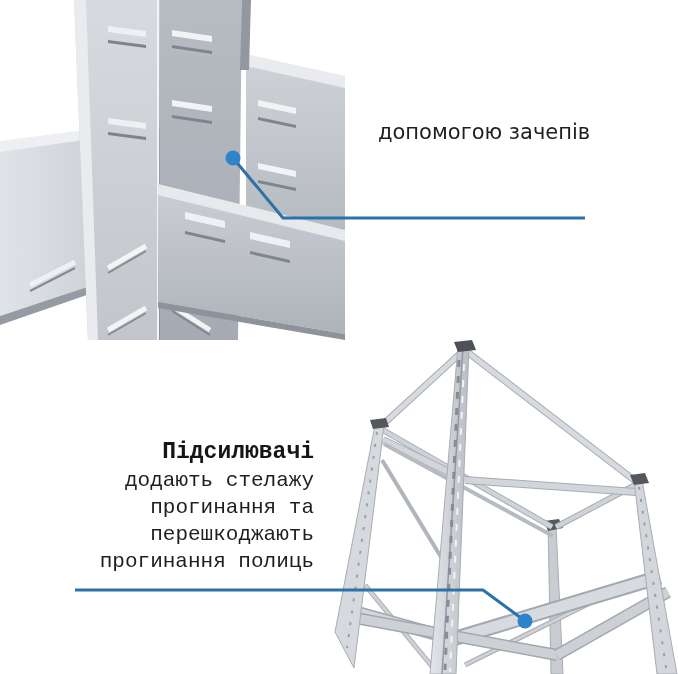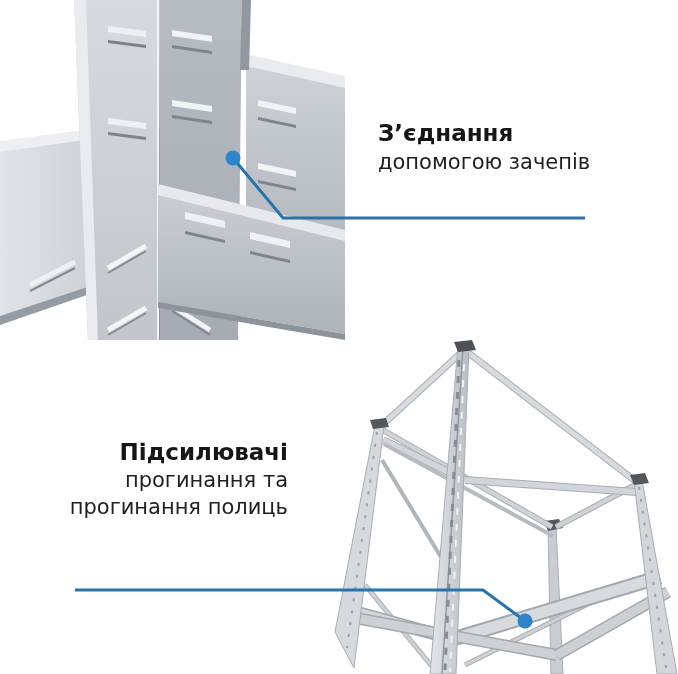--- a/index.html
+++ b/index.html
@@ -18,21 +18,21 @@
   .callout-dot{fill:var(--callout-dot,#2e83c9);}
   .annotation{position:absolute;}
   .annotation .title{
     font-size:23px;font-weight:bold;color:var(--title-text,#161616);
     line-height:30px;margin:0;
   }
   .annotation .line{
     font-size:21px;color:var(--body-text,#1f1f1f);line-height:29px;
   }
   #connection-annotation{left:378px;top:118px;text-align:left;}
-  #reinforcers-annotation{left:4px;top:437px;width:284px;text-align:right;}
+  #reinforcers-annotation{left:30px;top:437px;width:284px;text-align:right;font-family:Liberation Mono, monospace;}
   #reinforcers-annotation .line{line-height:27px;}
 </style>
 </head>
 <body>
 
 <div class="canvas">
 
   <svg id="connection-photo" class="photo" role="img" width="345" height="340" viewBox="0 0 345 340" aria-label="Крупний план з'єднання: балки стелажа зачеплені у перфоровану стійку">
     <defs>
       <linearGradient id="gLeftBeam" x1="0" y1="0" x2="1" y2="0">
@@ -190,23 +190,24 @@
   </svg>
 
   <svg id="callout-overlay" width="678" height="674" viewBox="0 0 678 674">
     <polyline class="callout-line" points="585,218 283,218 233,158"></polyline>
     <circle class="callout-dot" cx="233" cy="158" r="7.5"></circle>
     <polyline class="callout-line" points="75,590 483,590 525,621"></polyline>
     <circle class="callout-dot" cx="525" cy="621" r="7.5"></circle>
   </svg>
 
   <div id="connection-annotation" class="annotation">
-    <div class="title">З’єднання</div>
     <div class="line">допомогою зачепів</div>
   </div>
 
   <div id="reinforcers-annotation" class="annotation">
     <div class="title">Підсилювачі</div>
+    <div class="line">додають стелажу</div>
     <div class="line">прогинання та</div>
+    <div class="line">перешкоджають</div>
     <div class="line">прогинання полиць</div>
   </div>
 
 </div>
 
 </body></html>

